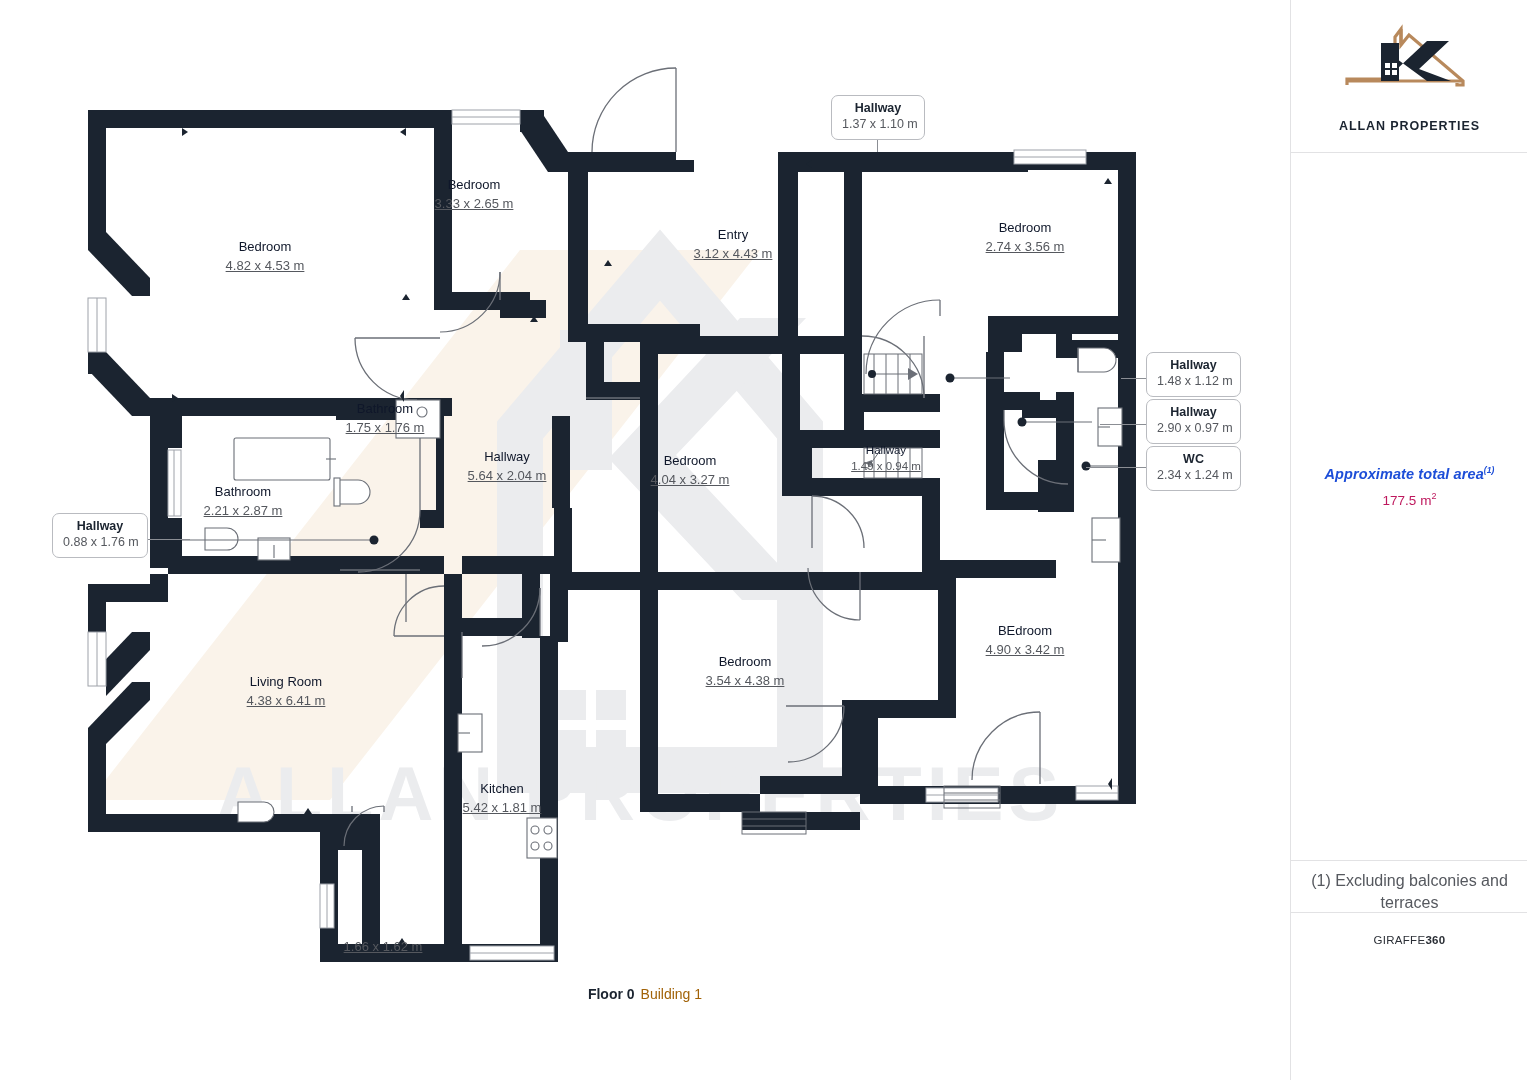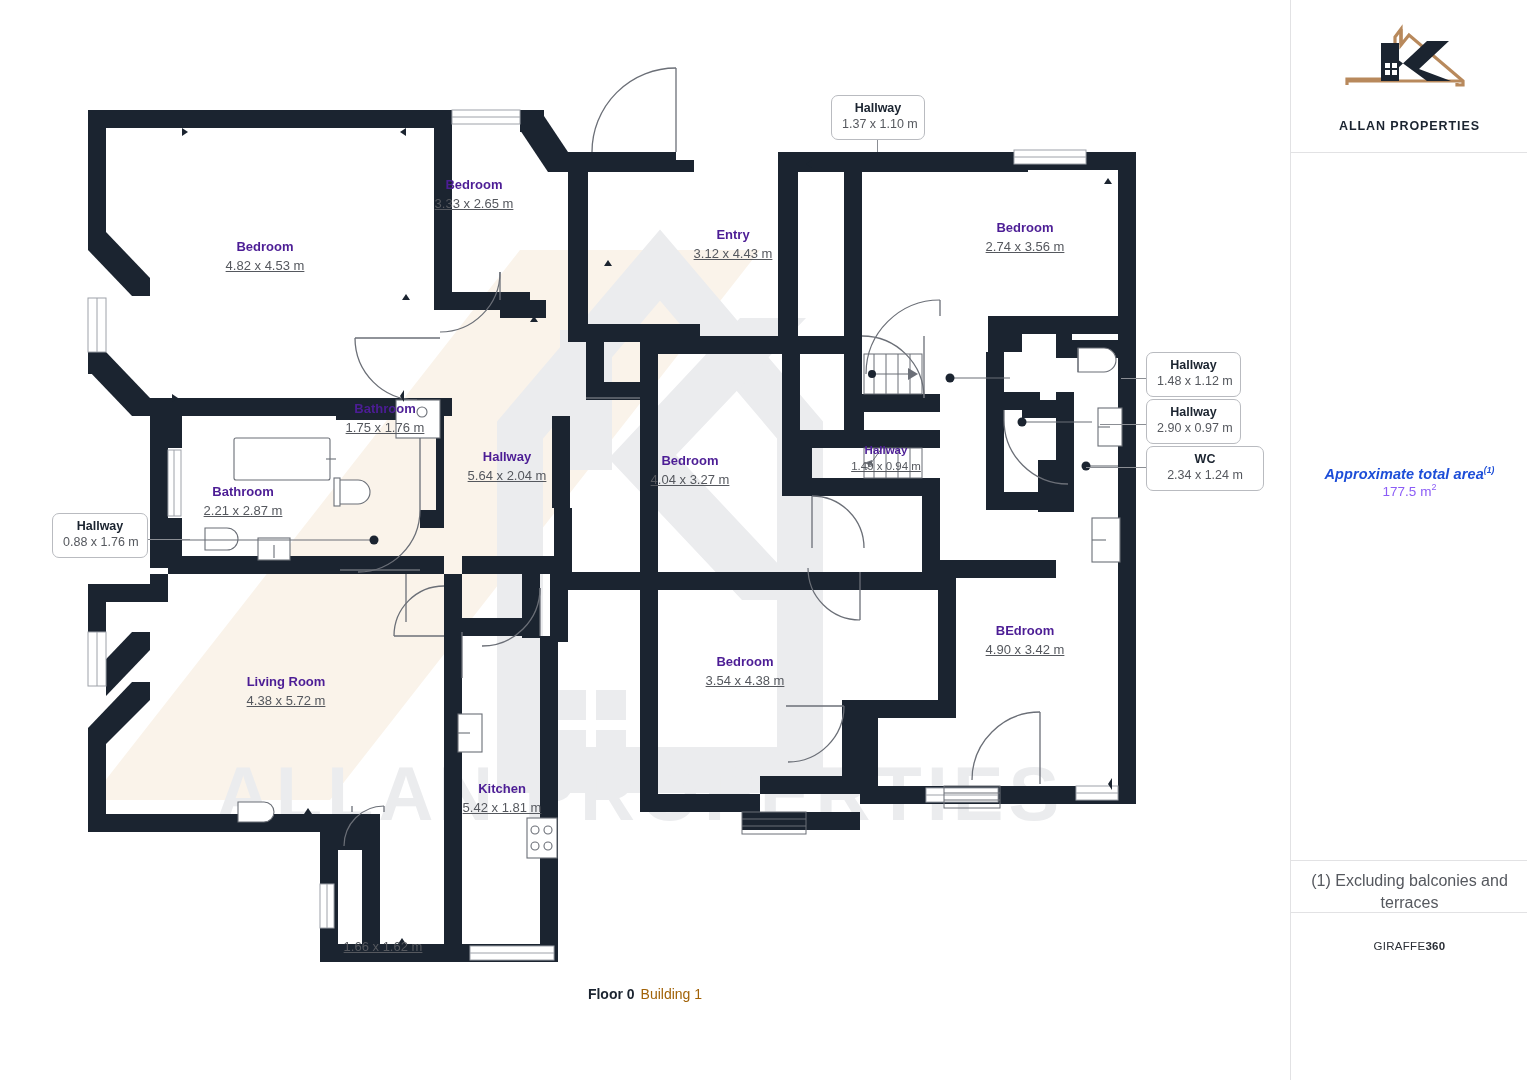--- a/index.html
+++ b/index.html
@@ -61,21 +61,22 @@
   #area-title {
     font-size: 14.5px;
     font-weight: bold;
     color: #1d4ed8;
     letter-spacing: 0.1px;
     font-style: italic;
   }
   #area-title sup { font-size: 8.5px; vertical-align: super; font-weight: bold; }
   #area-value {
     font-size: 13.5px;
-    color: #8b5cf6;
+    color: #be185d;
+    margin-top: 9px;
   }
   #area-value sup { font-size: 9px; vertical-align: super; }
   #footnote-block {
     position: absolute;
     left: 0; top: 862px;
     width: 237px;
     text-align: center;
   }
   #footnote-text {
     font-size: 16px;
@@ -89,21 +90,21 @@
     width: 237px;
     text-align: center;
   }
   #disclaimer-text {
     font-size: 10.5px;
     color: #55585e;
     padding: 0 20px;
     line-height: 1.5;
   }
   #giraffe {
-    margin-top: 10px;
+    margin-top: 4px;
     font-size: 11.5px;
     color: #2b2f36;
     letter-spacing: 0.3px;
   }
   #giraffe b { font-weight: bold; }
 
   
   #plan-wrap {
     position: absolute;
     left: 0; top: 0;
@@ -128,22 +129,22 @@
   .room-label {
     position: absolute;
     text-align: center;
     transform: translateX(-50%);
     white-space: nowrap;
     pointer-events: none;
   }
   .room-label .rn {
     display: block;
     font-size: 13px;
-    font-weight: bold;
-    color: #4c1d95;
+    font-weight: normal;
+    color: #0f172a;
     line-height: 1.25;
   }
   .room-label .rd {
     display: block;
     font-size: 13px;
     color: #55585e;
     line-height: 1.35;
     margin-top: 2px;
     text-decoration: underline;
   }
@@ -546,21 +547,21 @@
     <div class="room-label" style="left:690px; top:453px;">
       <span class="rn">Bedroom</span>
       <span class="rd">4.04 x 3.27 m</span>
     </div>
     <div class="room-label small" style="left:886px; top:443px;">
       <span class="rn">Hallway</span>
       <span class="rd">1.49 x 0.94 m</span>
     </div>
     <div class="room-label" style="left:286px; top:674px;">
       <span class="rn">Living Room</span>
-      <span class="rd">4.38 x 5.72 m</span>
+      <span class="rd">4.38 x 6.41 m</span>
     </div>
     <div class="room-label" style="left:745px; top:654px;">
       <span class="rn">Bedroom</span>
       <span class="rd">3.54 x 4.38 m</span>
     </div>
     <div class="room-label" style="left:1025px; top:623px;">
       <span class="rn">BEdroom</span>
       <span class="rd">4.90 x 3.42 m</span>
     </div>
     <div class="room-label" style="left:502px; top:781px;">
@@ -582,21 +583,21 @@
       <span class="rd">1.37 x 1.10 m</span>
     </div>
     <div class="callout" style="left:1146px; top:352px; width:95px;">
       <span class="rn">Hallway</span>
       <span class="rd">1.48 x 1.12 m</span>
     </div>
     <div class="callout" style="left:1146px; top:399px; width:95px;">
       <span class="rn">Hallway</span>
       <span class="rd">2.90 x 0.97 m</span>
     </div>
-    <div class="callout" style="left:1146px; top:446px; width:118px;">
+    <div class="callout" style="left:1146px; top:446px; width:95px;">
       <span class="rn">WC</span>
       <span class="rd">2.34 x 1.24 m</span>
     </div>
     <div class="callout" style="left:52px; top:513px; width:96px;">
       <span class="rn">Hallway</span>
       <span class="rd">0.88 x 1.76 m</span>
     </div>
 
     <div id="floor-caption">
       <span class="fl">Floor 0</span><span class="bl">Building 1</span>

